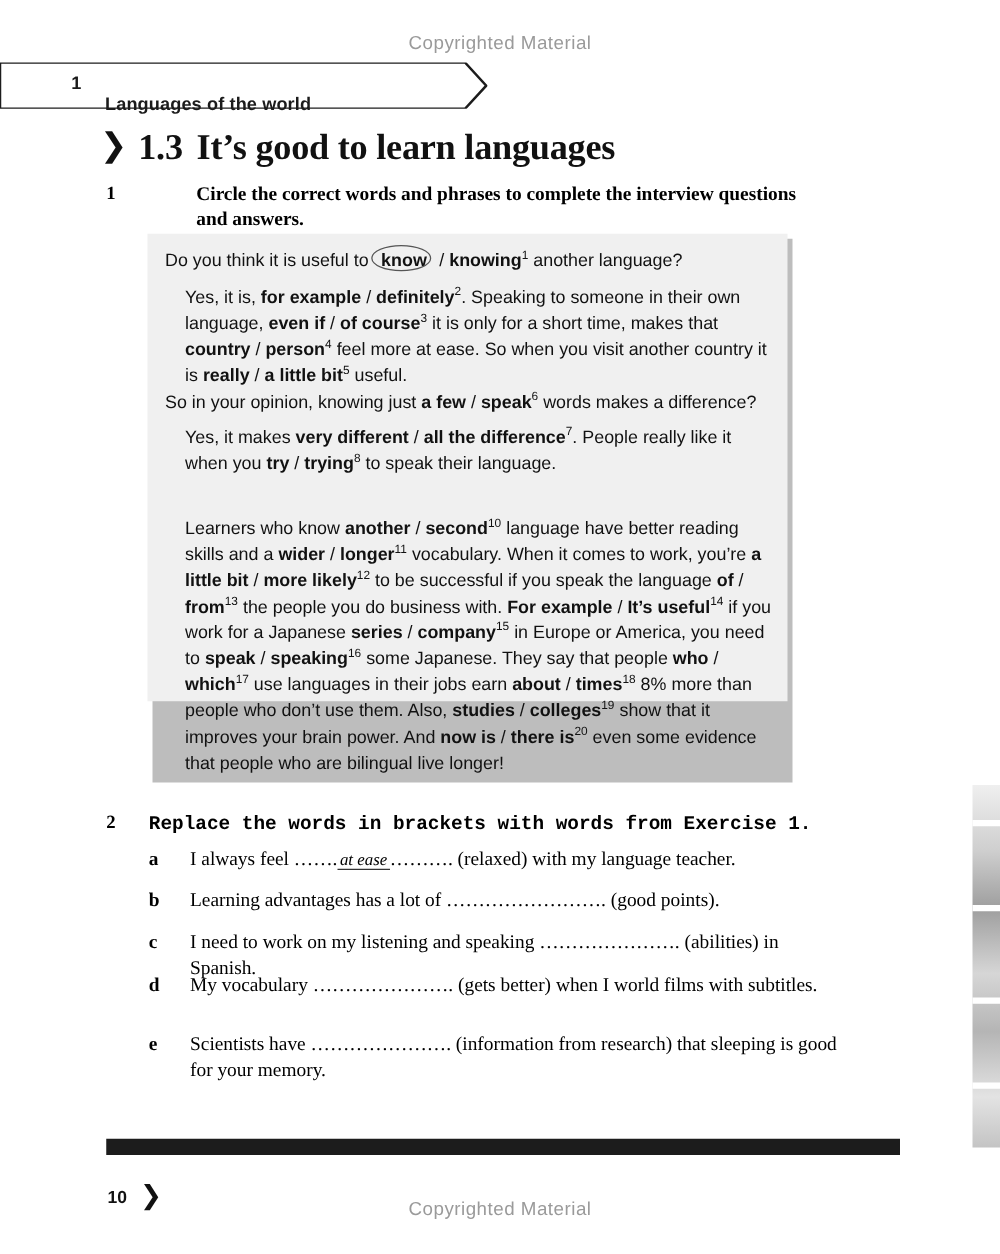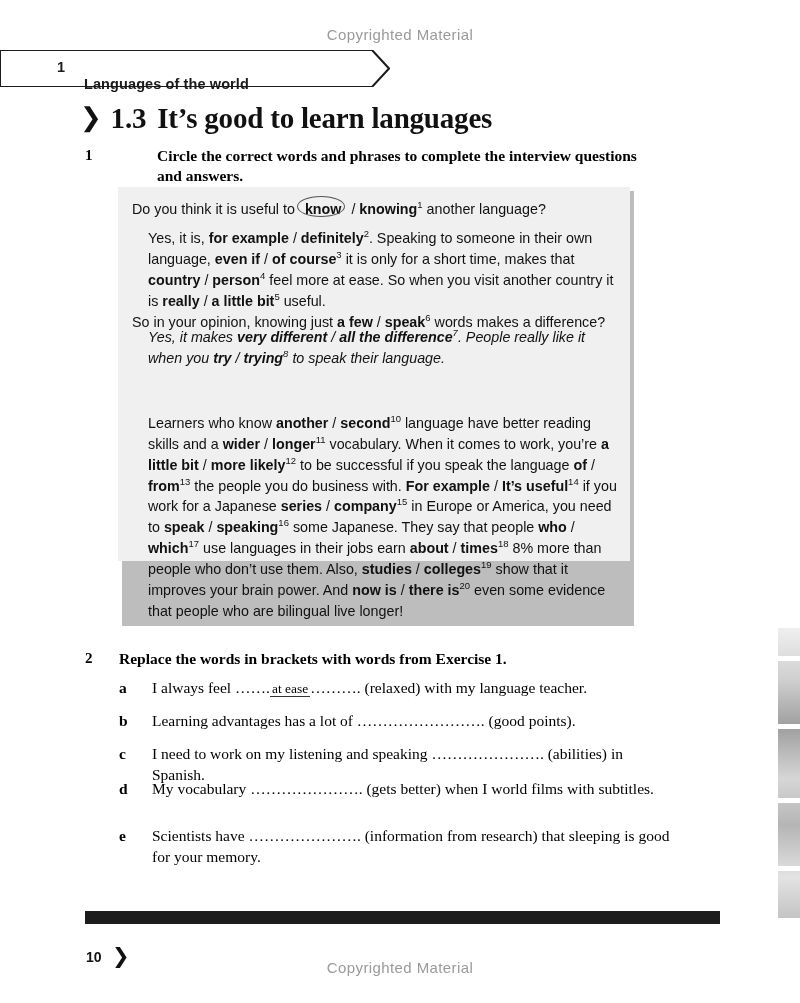--- a/index.html
+++ b/index.html
@@ -164,21 +164,21 @@
     left: 85px;
     top: 650px;
     font-family: "Liberation Serif", serif;
     font-size: 15px;
     font-weight: bold;
   }
   .ex2-rubric {
     position: absolute;
     left: 119px;
     top: 650px;
-    font-family: Liberation Serif, serif;
+    font-family: Liberation Mono, monospace;
     font-size: 15.5px;
     font-weight: bold;
   }
   .ex2-item {
     position: absolute;
     font-family: "Liberation Serif", serif;
     font-size: 15.5px;
     line-height: 1.33;
   }
   .ex2-item .letter {
@@ -188,20 +188,21 @@
     font-weight: bold;
   }
   .ex2-item .txt {
     position: absolute;
     left: 33px;
     top: 0;
     width: 520px;
   }
   .handwritten {
     font-family: "Liberation Serif", serif;
+    font-style: italic;
     font-size: 13.5px;
     border-bottom: 1px solid #333;
     padding: 0 2px;
   }
 
   
   .footer-bar {
     position: absolute;
     left: 85px;
     top: 911px;
@@ -272,21 +273,21 @@
 </div>
 
 <div class="ex1-num">1</div>
 <div class="ex1-rubric">Circle the correct words and phrases to complete the interview questions and answers.</div>
 
 <div class="panel-shadow"></div>
 <div class="panel">
   <div class="q" id="line-q1" style="top:12px;"><span>Do you think it is useful to </span><b class="circle-know">know</b><span> / </span><b>knowing</b><sup>1</sup><span> another language?</span></div>
   <div class="a" id="line-a1" style="top:41px;"><span>Yes, it is, </span><b>for example</b><span> / </span><b>definitely</b><sup>2</sup><span>. Speaking to someone in their own language, </span><b>even if</b><span> / </span><b>of course</b><sup>3</sup><span> it is only for a short time, makes that </span><b>country</b><span> / </span><b>person</b><sup>4</sup><span> feel more at ease. So when you visit another country it is </span><b>really</b><span> / </span><b>a little bit</b><sup>5</sup><span> useful.</span></div>
   <div class="q" id="line-q2" style="top:125px;"><span>So in your opinion, knowing just </span><b>a few</b><span> / </span><b>speak</b><sup>6</sup><span> words makes a difference?</span></div>
-  <div class="a" id="line-a2" style="top:140px;font-style:italic;"><span>Yes, it makes </span><b>very different</b><span> / </span><b>all the difference</b><sup>7</sup><span>. People really like it when you </span><b>try</b><span> / </span><b>trying</b><sup>8</sup><span> to speak their language.</span></div>
+  <div class="a" id="line-a2" style="top:153px;"><span>Yes, it makes </span><b>very different</b><span> / </span><b>all the difference</b><sup>7</sup><span>. People really like it when you </span><b>try</b><span> / </span><b>trying</b><sup>8</sup><span> to speak their language.</span></div>
   <div class="a" id="line-a3" style="top:226px;"><span>Learners who know </span><b>another</b><span> / </span><b>second</b><sup>10</sup><span> language have better reading skills and a </span><b>wider</b><span> / </span><b>longer</b><sup>11</sup><span> vocabulary. When it comes to work, you’re </span><b>a little bit</b><span> / </span><b>more likely</b><sup>12</sup><span> to be successful if you speak the language </span><b>of</b><span> / </span><b>from</b><sup>13</sup><span> the people you do business with. </span><b>For example</b><span> / </span><b>It’s useful</b><sup>14</sup><span> if you work for a Japanese </span><b>series</b><span> / </span><b>company</b><sup>15</sup><span> in Europe or America, you need to </span><b>speak</b><span> / </span><b>speaking</b><sup>16</sup><span> some Japanese. They say that people </span><b>who</b><span> / </span><b>which</b><sup>17</sup><span> use languages in their jobs earn </span><b>about</b><span> / </span><b>times</b><sup>18</sup><span> 8% more than people who don’t use them. Also, </span><b>studies</b><span> / </span><b>colleges</b><sup>19</sup><span> show that it improves your brain power. And </span><b>now is</b><span> / </span><b>there is</b><sup>20</sup><span> even some evidence that people who are bilingual live longer!</span></div>
 </div>
 
 <div class="ex2-num">2</div>
 <div class="ex2-rubric">Replace the words in brackets with words from Exercise 1.</div>
 
 <div class="ex2-item" id="item-a" style="left:119px; top:678px; width:560px;">
   <span class="letter">a</span>
   <span class="txt">
     <span>I always feel …….</span><span class="handwritten">at ease</span><span>………. (relaxed) with my language teacher.</span>

